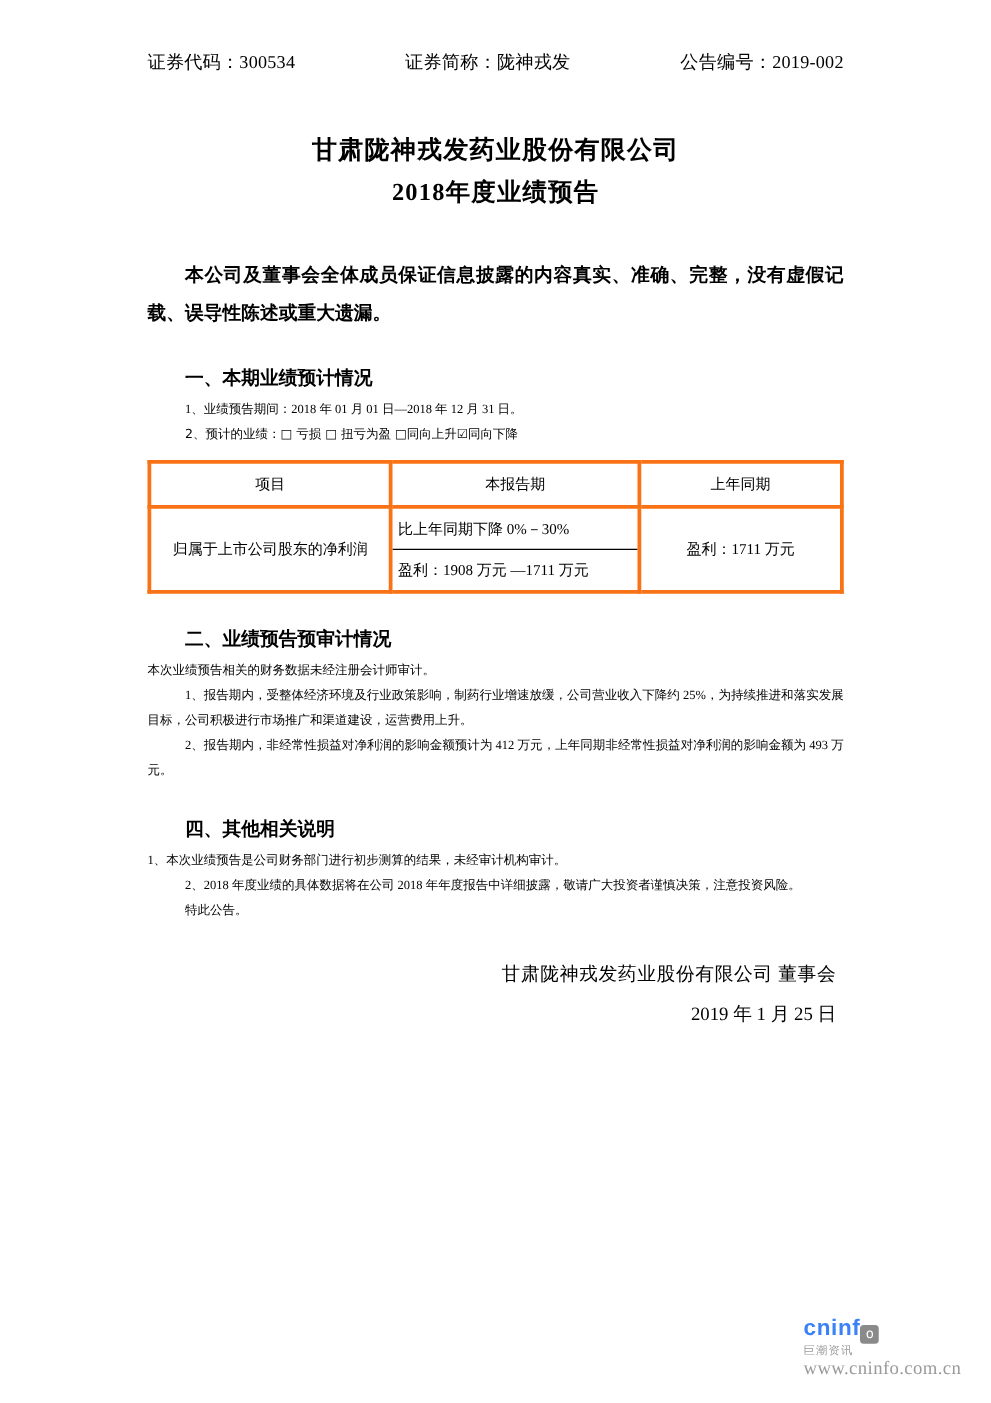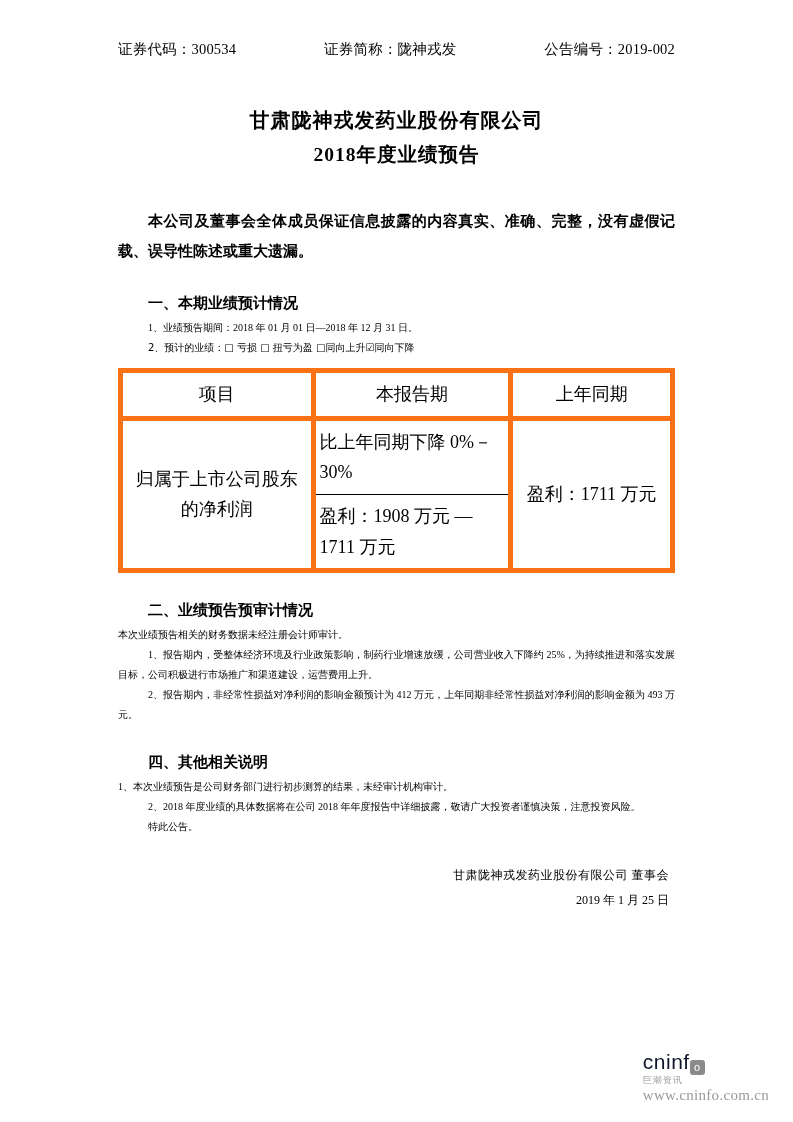--- a/index.html
+++ b/index.html
@@ -61,22 +61,22 @@
     text-indent: 30px;
   }
   .para.noindent { text-indent: 0; }
   table.result {
     border-collapse: collapse;
     width: 100%;
     margin: 10px 0 6px 0;
     table-layout: fixed;
   }
   table.result td, table.result th {
-    border: 5px solid #f97316;
-    font-size: 18px;
+    border: 3px solid #f97316;
+    font-size: 12px;
     font-weight: normal;
     text-align: center;
     padding: 6px 4px;
     line-height: 1.7;
   }
   table.result th { font-weight: normal; }
   .col1 { width: 35%; }
   .col2 { width: 36%; }
   .col3 { width: 29%; }
   .cell-left {
@@ -84,39 +84,39 @@
     padding-left: 6px;
   }
   .inner-split { padding: 0 !important; margin-top: 45px; }
   .inner-split .r {
     border-bottom: 1px solid #000;
     padding: 6px 4px;
   }
   .inner-split .r:last-child { border-bottom: none; }
   .sign {
     margin-top: 26px;
-    font-size: 12px;
+    font-size: 15px;
     text-align: right;
     line-height: 2.1;
     padding-right: 6px;
   }
   .sign .company { letter-spacing: 0.5px; }
   .checkbox { font-family: "DejaVu Sans", sans-serif; }
   .footer-logo {
     position: absolute;
     right: 24px;
     bottom: 18px;
     text-align: left;
     line-height: 1.2;
   }
   .footer-logo .brand {
     font-family: "Liberation Sans", sans-serif;
-    font-size: 21px;
-    font-weight: normal;
-    color: #0f172a;
+    font-size: 18px;
+    font-weight: bold;
+    color: #3b82f6;
     letter-spacing: 0.5px;
   }
   .footer-logo .cn {
     font-family: "Liberation Sans", sans-serif;
     font-size: 9px;
     color: #9a9a9a;
     letter-spacing: 1px;
   }
   .footer-logo .url {
     font-family: Liberation Serif, serif;

